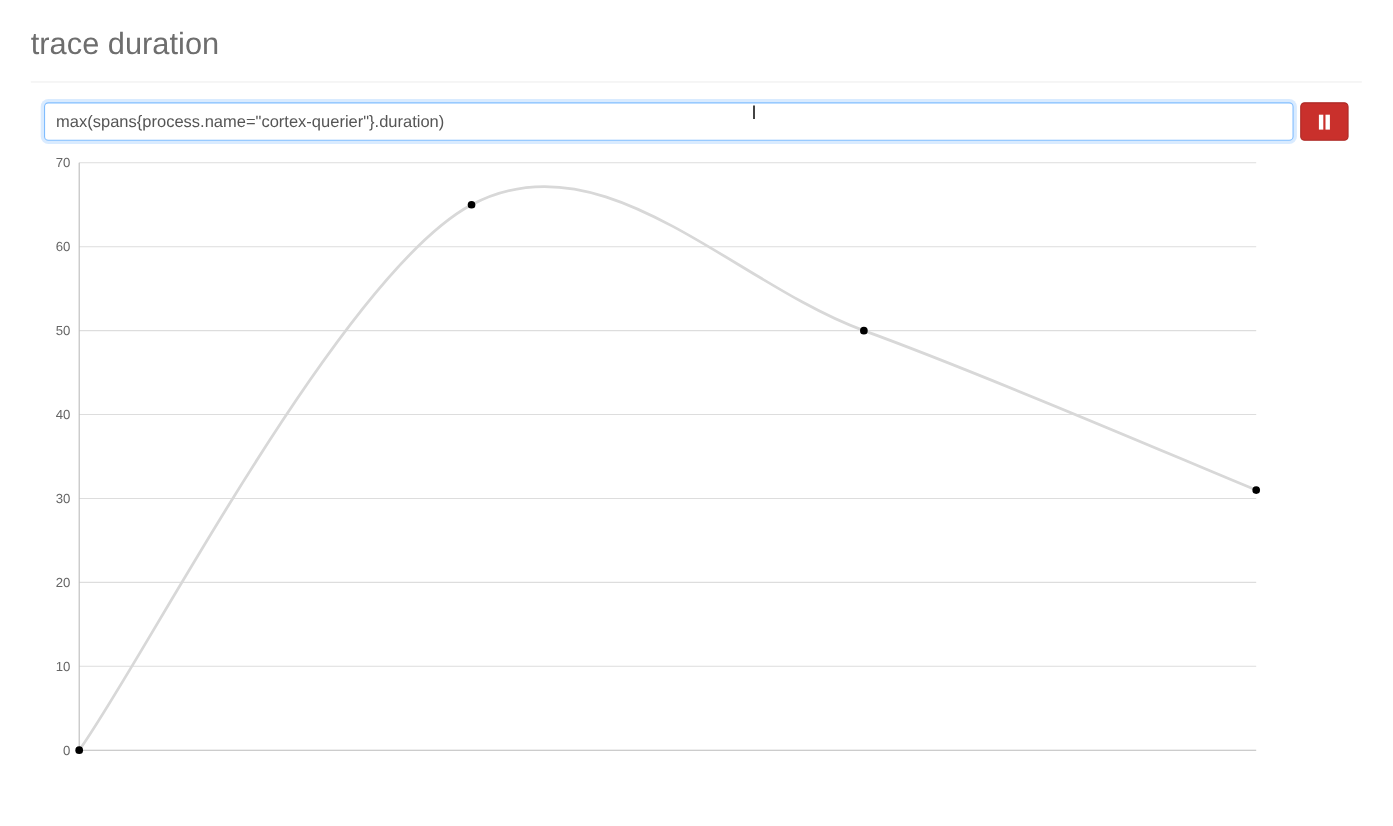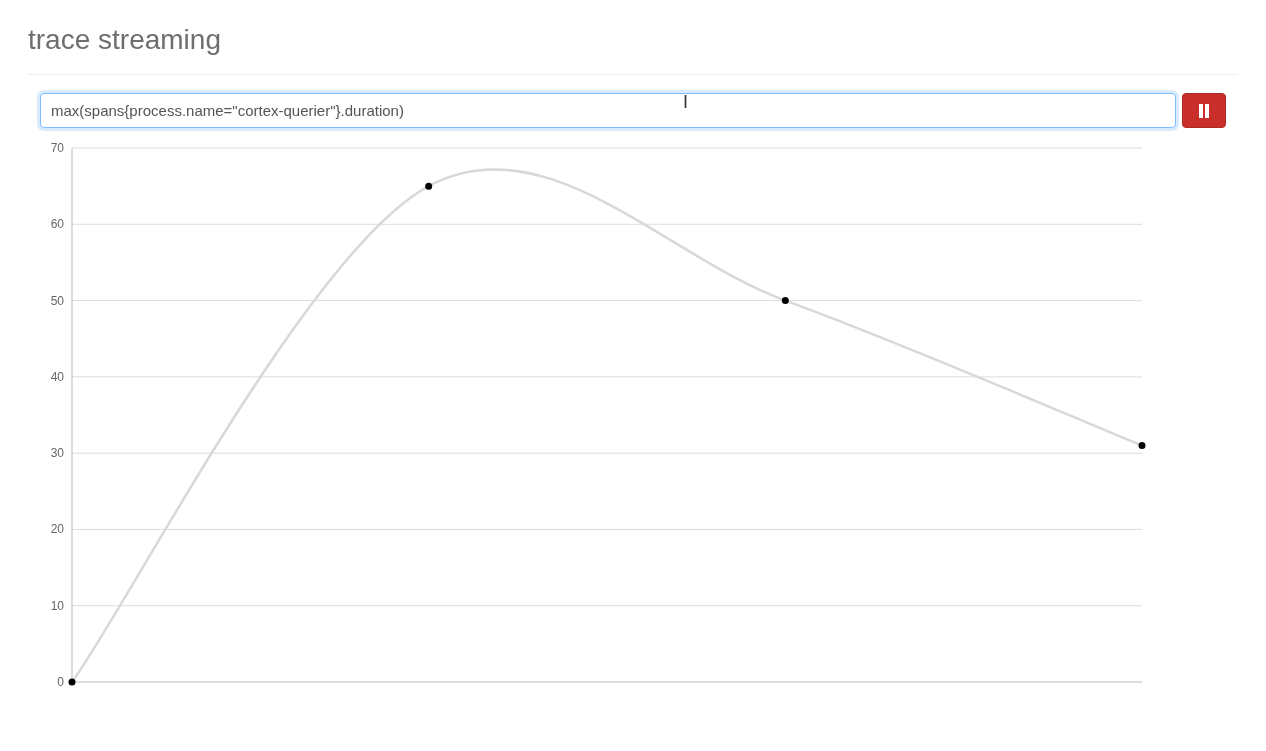--- a/index.html
+++ b/index.html
@@ -83,21 +83,21 @@
     position: absolute;
     font-size: 18px;
     color: #333;
     pointer-events: none;
   }
 </style>
 </head>
 <body>
 
 <div class="container">
-  <h1 class="title">trace streaming</h1>
+  <h1 class="title">trace duration</h1>
   <hr class="divider">
   <div class="toolbar">
     <input type="text" class="query-input" value="max(spans{process.name=&quot;cortex-querier&quot;}.duration)" style="">
     <button class="pause-btn" aria-label="Pause">
       <svg width="12" height="14" viewBox="0 0 12 14">
         <rect x="1" y="0" width="4" height="14" fill="#fff"></rect>
         <rect x="7" y="0" width="4" height="14" fill="#fff"></rect>
       </svg>
     </button>
   </div>

